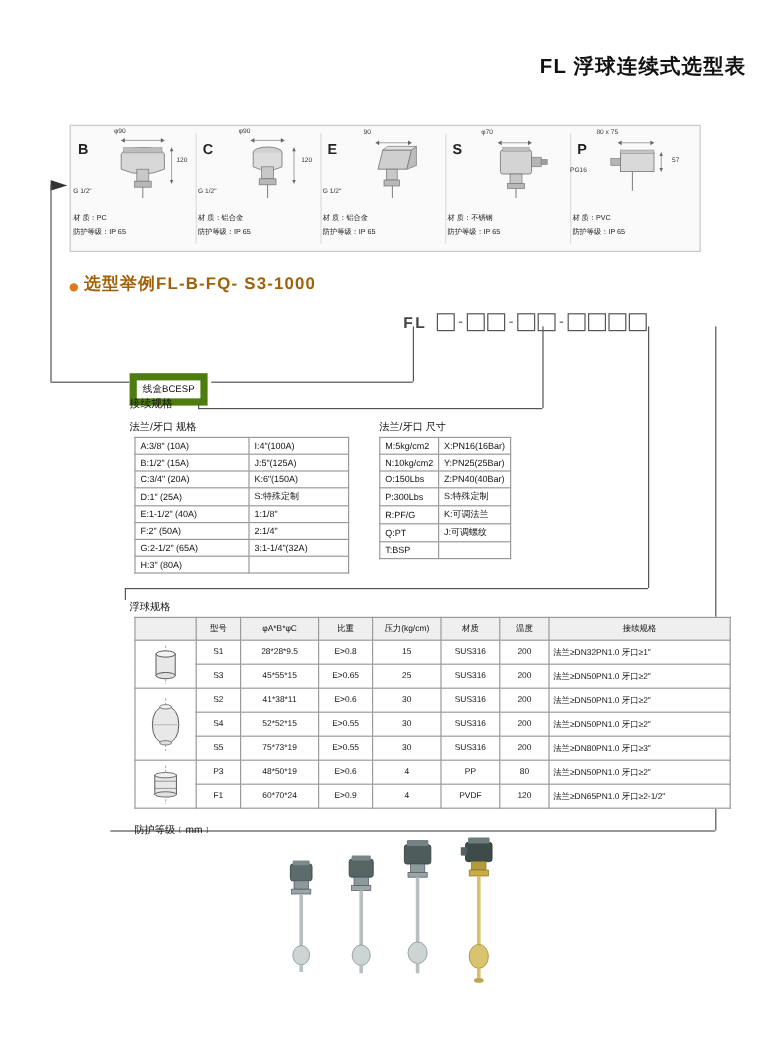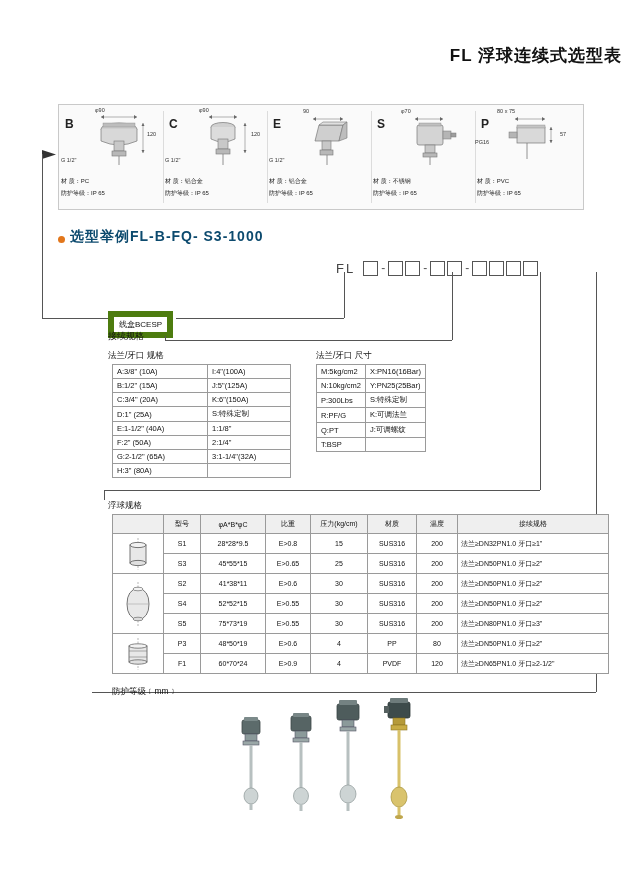--- a/index.html
+++ b/index.html
@@ -30,26 +30,26 @@
   .mat{position:absolute;left:2px;top:72px;font-size:6px;color:#222;white-space:nowrap;}
   .ip{position:absolute;left:2px;top:84px;font-size:6px;color:#222;white-space:nowrap;}
   .headsep{position:absolute;top:6px;width:1px;height:92px;background:#dcdcdc;}
 
   
   .inarrow{position:absolute;left:42px;top:150px;width:16px;height:9px;}
 
   
   .ex-dot{position:absolute;left:58px;top:236px;width:7px;height:7px;border-radius:50%;background:#e2761b;}
   .ex-text{
-    position:absolute;left:70px;top:228px;font-size:14px;font-weight:bold;color:#0c4a6e;letter-spacing:1px;
+    position:absolute;left:70px;top:228px;font-size:14px;font-weight:bold;color:#a16207;letter-spacing:1px;
   }
 
   
   .code-row{position:absolute;left:336px;top:258px;height:20px;display:flex;align-items:center;}
-  .code-fl{font-size:13px;font-weight:normal;color:#444;margin-right:8px;letter-spacing:2px;}
+  .code-fl{font-size:13px;font-weight:bold;color:#444;margin-right:8px;letter-spacing:2px;}
   .cbox{width:13px;height:13px;border:1px solid #555;margin-right:2px;}
   .cdash{font-size:12px;color:#555;margin:0 3px 0 1px;}
 
   
   .ln{position:absolute;background:#555;}
   .lnh{height:1px;}
   .lnv{width:1px;}
 
   .tagbox{
     position:absolute;border:6px solid #4d7c0f;background:#fff;
@@ -296,20 +296,24 @@
     <tbody>
     <tr>
       <td>M:5kg/cm2</td>
       <td>X:PN16(16Bar)</td>
     </tr>
     <tr>
       <td>N:10kg/cm2</td>
       <td>Y:PN25(25Bar)</td>
     </tr>
     <tr>
+      <td>O:150Lbs</td>
+      <td>Z:PN40(40Bar)</td>
+    </tr>
+    <tr>
       <td>P:300Lbs</td>
       <td>S:特殊定制</td>
     </tr>
     <tr>
       <td>R:PF/G</td>
       <td>K:可调法兰</td>
     </tr>
     <tr>
       <td>Q:PT</td>
       <td>J:可调螺纹</td>

